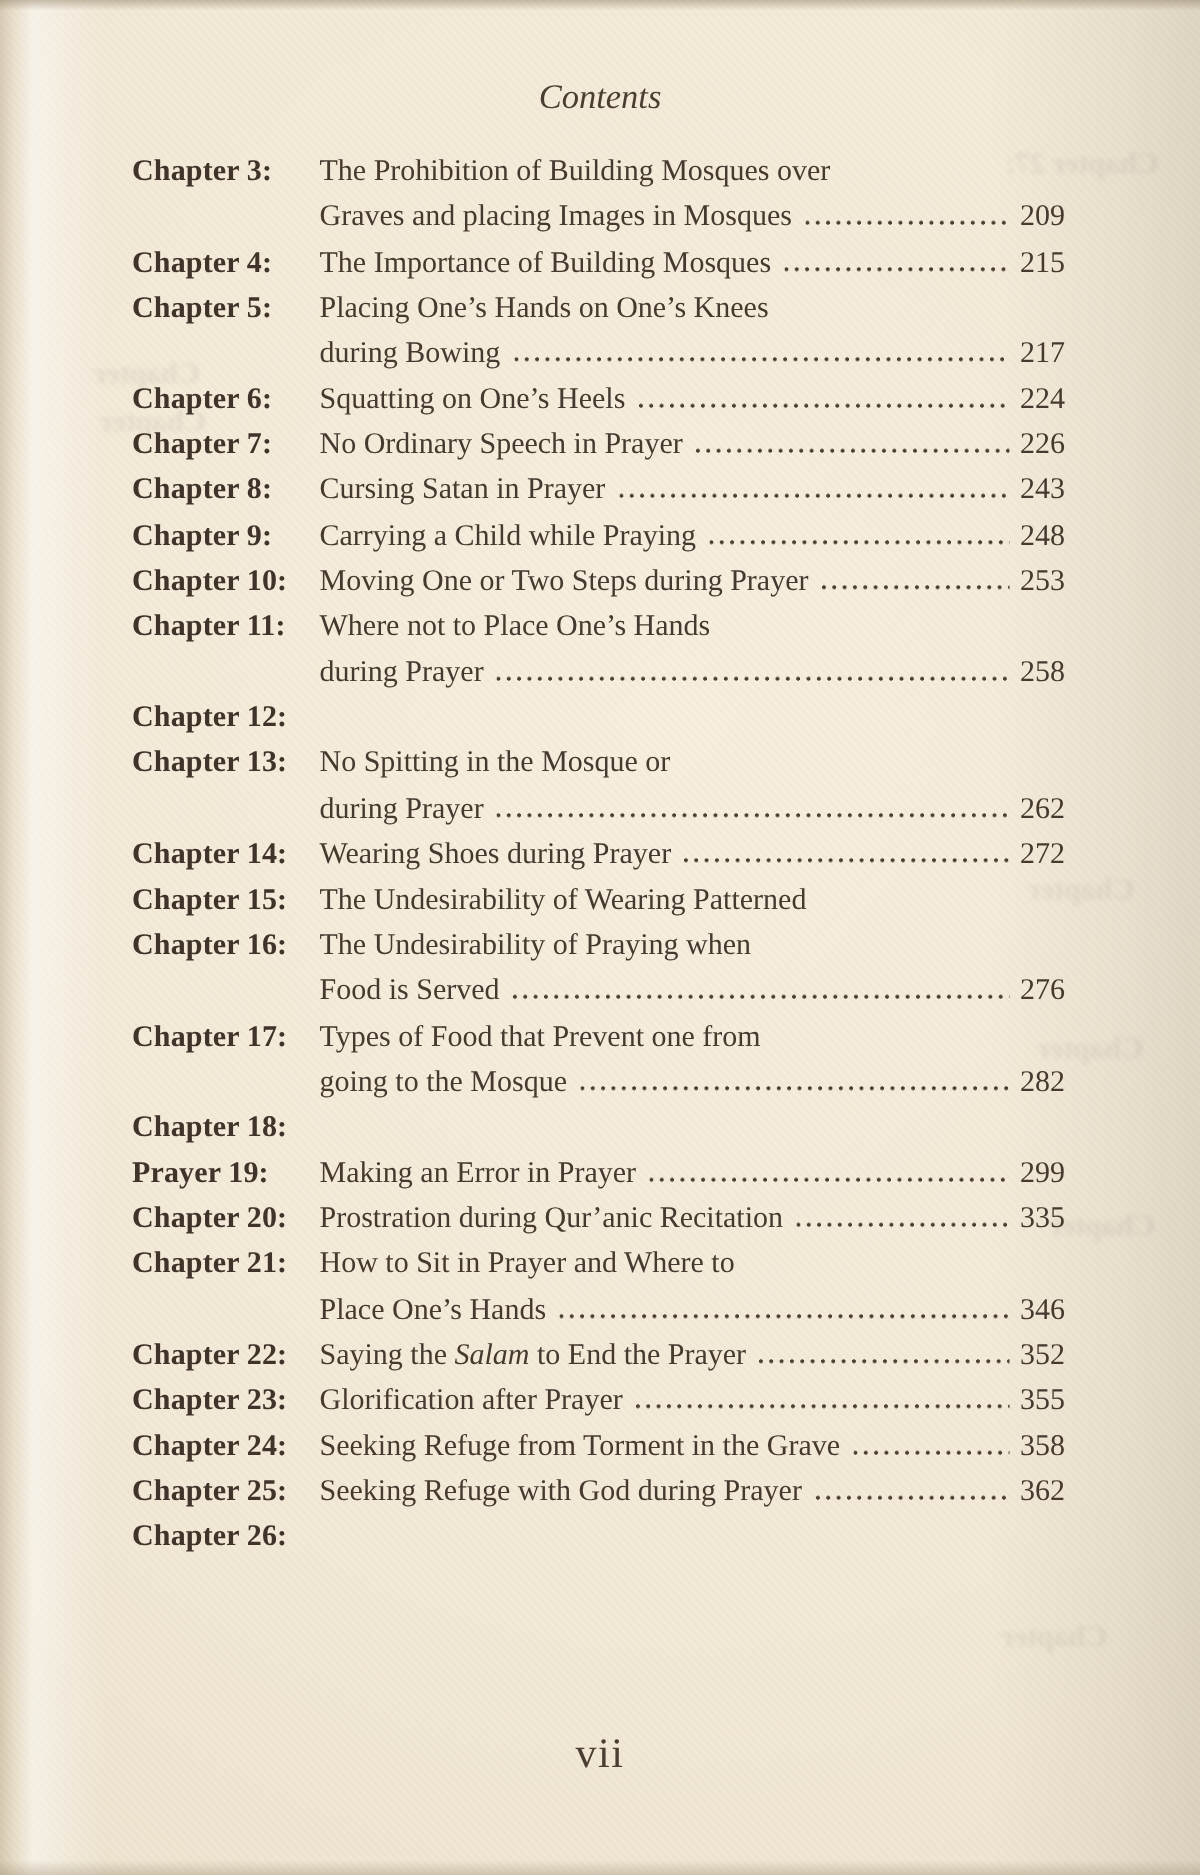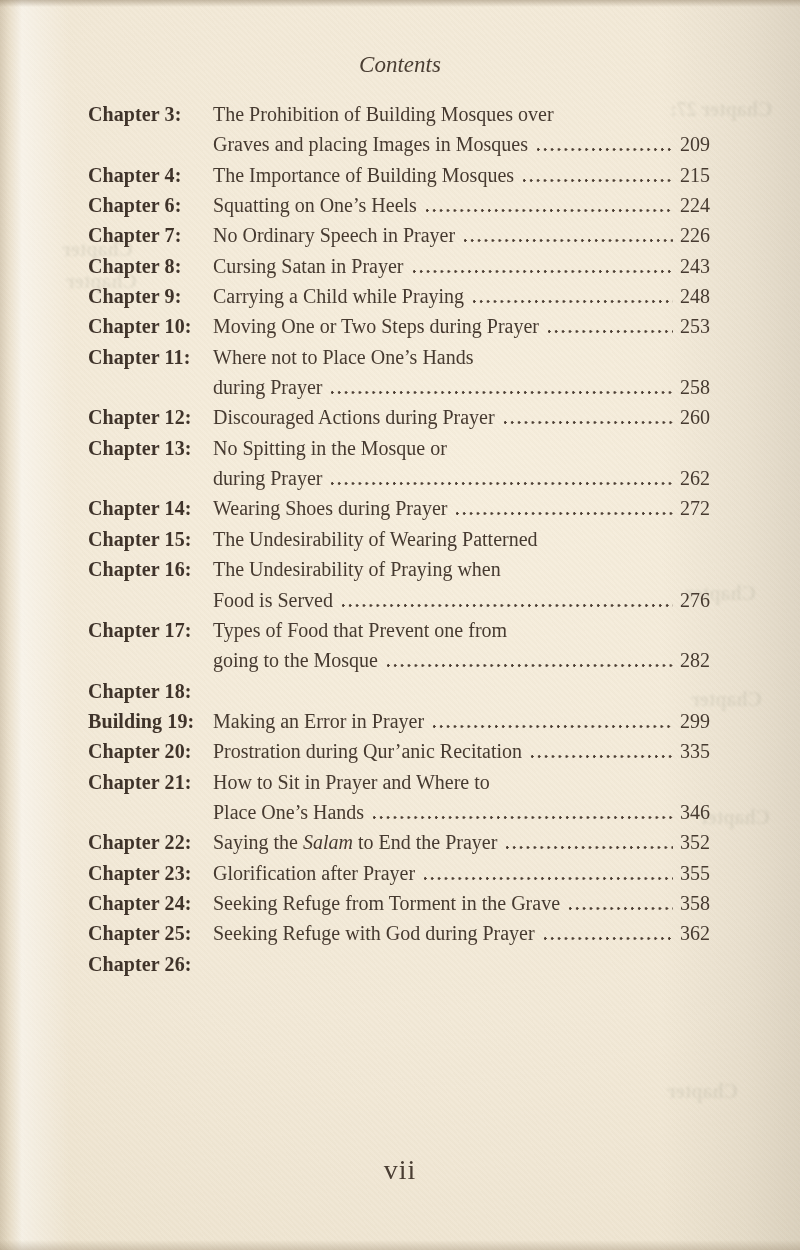--- a/index.html
+++ b/index.html
@@ -102,20 +102,33 @@
     <div class="entry-label">Chapter 4:</div>
     <div class="entry-lines">
           <div class="line">
             <span class="line-text">The Importance of Building Mosques</span>
             <span class="leader"></span>
             <span class="pagenum">215</span>
           </div>
         </div>
   </div>
 
+  <div class="entry">
+    <div class="entry-label">Chapter 5:</div>
+    <div class="entry-lines">
+          <div class="line">
+            <span class="line-text">Placing One’s Hands on One’s Knees</span>
+          </div>
+          <div class="line">
+            <span class="line-text">during Bowing</span>
+            <span class="leader"></span>
+            <span class="pagenum">217</span>
+          </div>
+        </div>
+  </div>
 
   <div class="entry">
     <div class="entry-label">Chapter 6:</div>
     <div class="entry-lines">
           <div class="line">
             <span class="line-text">Squatting on One’s Heels</span>
             <span class="leader"></span>
             <span class="pagenum">224</span>
           </div>
         </div>
@@ -174,27 +187,20 @@
           <div class="line">
             <span class="line-text">during Prayer</span>
             <span class="leader"></span>
             <span class="pagenum">258</span>
           </div>
         </div>
   </div>
 
   <div class="entry">
     <div class="entry-label">Chapter 12:</div>
-    <div class="entry-lines">
-          <div class="line">
-            <span class="line-text">Discouraged Actions during Prayer</span>
-            <span class="leader"></span>
-            <span class="pagenum">260</span>
-          </div>
-        </div>
   </div>
 
   <div class="entry">
     <div class="entry-label">Chapter 13:</div>
     <div class="entry-lines">
           <div class="line">
             <span class="line-text">No Spitting in the Mosque or</span>
           </div>
           <div class="line">
             <span class="line-text">during Prayer</span>
@@ -250,21 +256,21 @@
             <span class="pagenum">282</span>
           </div>
         </div>
   </div>
 
   <div class="entry">
     <div class="entry-label">Chapter 18:</div>
   </div>
 
   <div class="entry">
-    <div class="entry-label">Building 19:</div>
+    <div class="entry-label">Prayer 19:</div>
     <div class="entry-lines">
           <div class="line">
             <span class="line-text">Making an Error in Prayer</span>
             <span class="leader"></span>
             <span class="pagenum">299</span>
           </div>
         </div>
   </div>
 
   <div class="entry">

